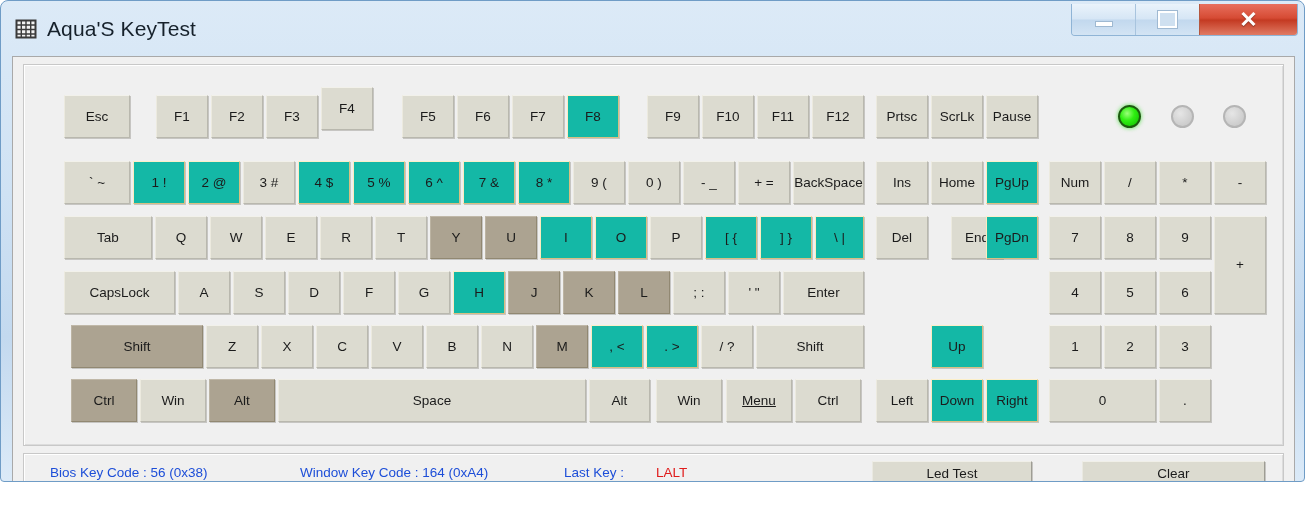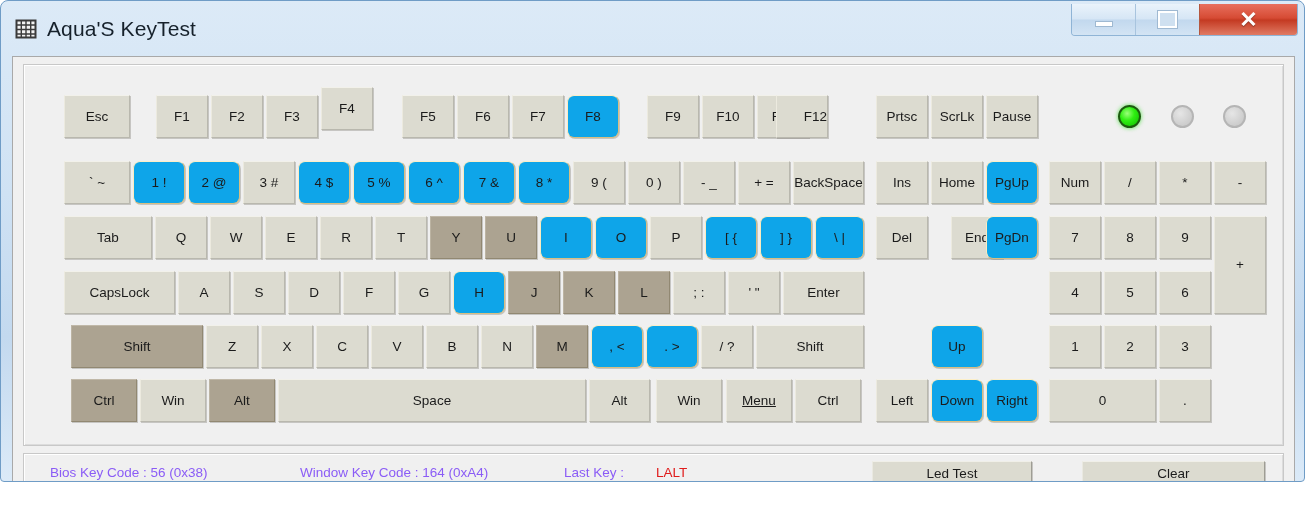--- a/index.html
+++ b/index.html
@@ -138,25 +138,24 @@
     display: flex;
     align-items: center;
     justify-content: center;
     text-align: center;
     line-height: 1;
     white-space: nowrap;
     box-shadow: 1px 1px 0 rgba(120,118,108,.35);
     user-select: none;
   }
   .key.amber {
-    background: #0ea5e9;
+    background: #14b8a6;
     border-color: #d9bf82;
     border-top-color: #fcefc9;
     border-left-color: #fbebbf;
-    border-radius: 7px;
   }
   .key.brown {
     background: #aca391;
     border-color: #918872;
     border-top-color: #c0b8a8;
     border-left-color: #bcb4a3;
   }
   .key .cap {
     display: inline-block;
   }
@@ -188,21 +187,21 @@
     height: 40px;
     box-sizing: border-box;
     background: #f0f0f0;
     border: 1px solid #c8c8c8;
     box-shadow: inset 1px 1px 0 #ffffff, inset -1px -1px 0 #dcdcdc;
   }
   .status-text {
     position: absolute;
     top: 11px;
     font-size: 13.5px;
-    color: #8b5cf6;
+    color: #1d4ed8;
     white-space: nowrap;
   }
   #status-bios { left: 26px; }
   #status-window { left: 276px; }
   #status-lastkey-label { left: 540px; }
   #status-lastkey-value {
     left: 632px;
     color: #e01b1b;
   }
   .dlg-button {
@@ -290,21 +289,21 @@
         </div>
         <div class="key" style="left: 623px; top: 30px; width: 52px; height: 43px;">
           <span class="cap">F9</span>
         </div>
         <div class="key" style="left: 678px; top: 30px; width: 52px; height: 43px;">
           <span class="cap">F10</span>
         </div>
         <div class="key" style="left: 733px; top: 30px; width: 52px; height: 43px;">
           <span class="cap">F11</span>
         </div>
-        <div class="key" style="left: 752px; top: 30px; width: 52px; height: 43px; justify-content: flex-end;">
+        <div class="key" style="left: 788px; top: 30px; width: 52px; height: 43px;">
           <span class="cap">F12</span>
         </div>
         <div class="key" style="left: 852px; top: 30px; width: 52px; height: 43px;">
           <span class="cap">Prtsc</span>
         </div>
         <div class="key" style="left: 907px; top: 30px; width: 52px; height: 43px;">
           <span class="cap">ScrLk</span>
         </div>
         <div class="key" style="left: 962px; top: 30px; width: 52px; height: 43px;">
           <span class="cap">Pause</span>

